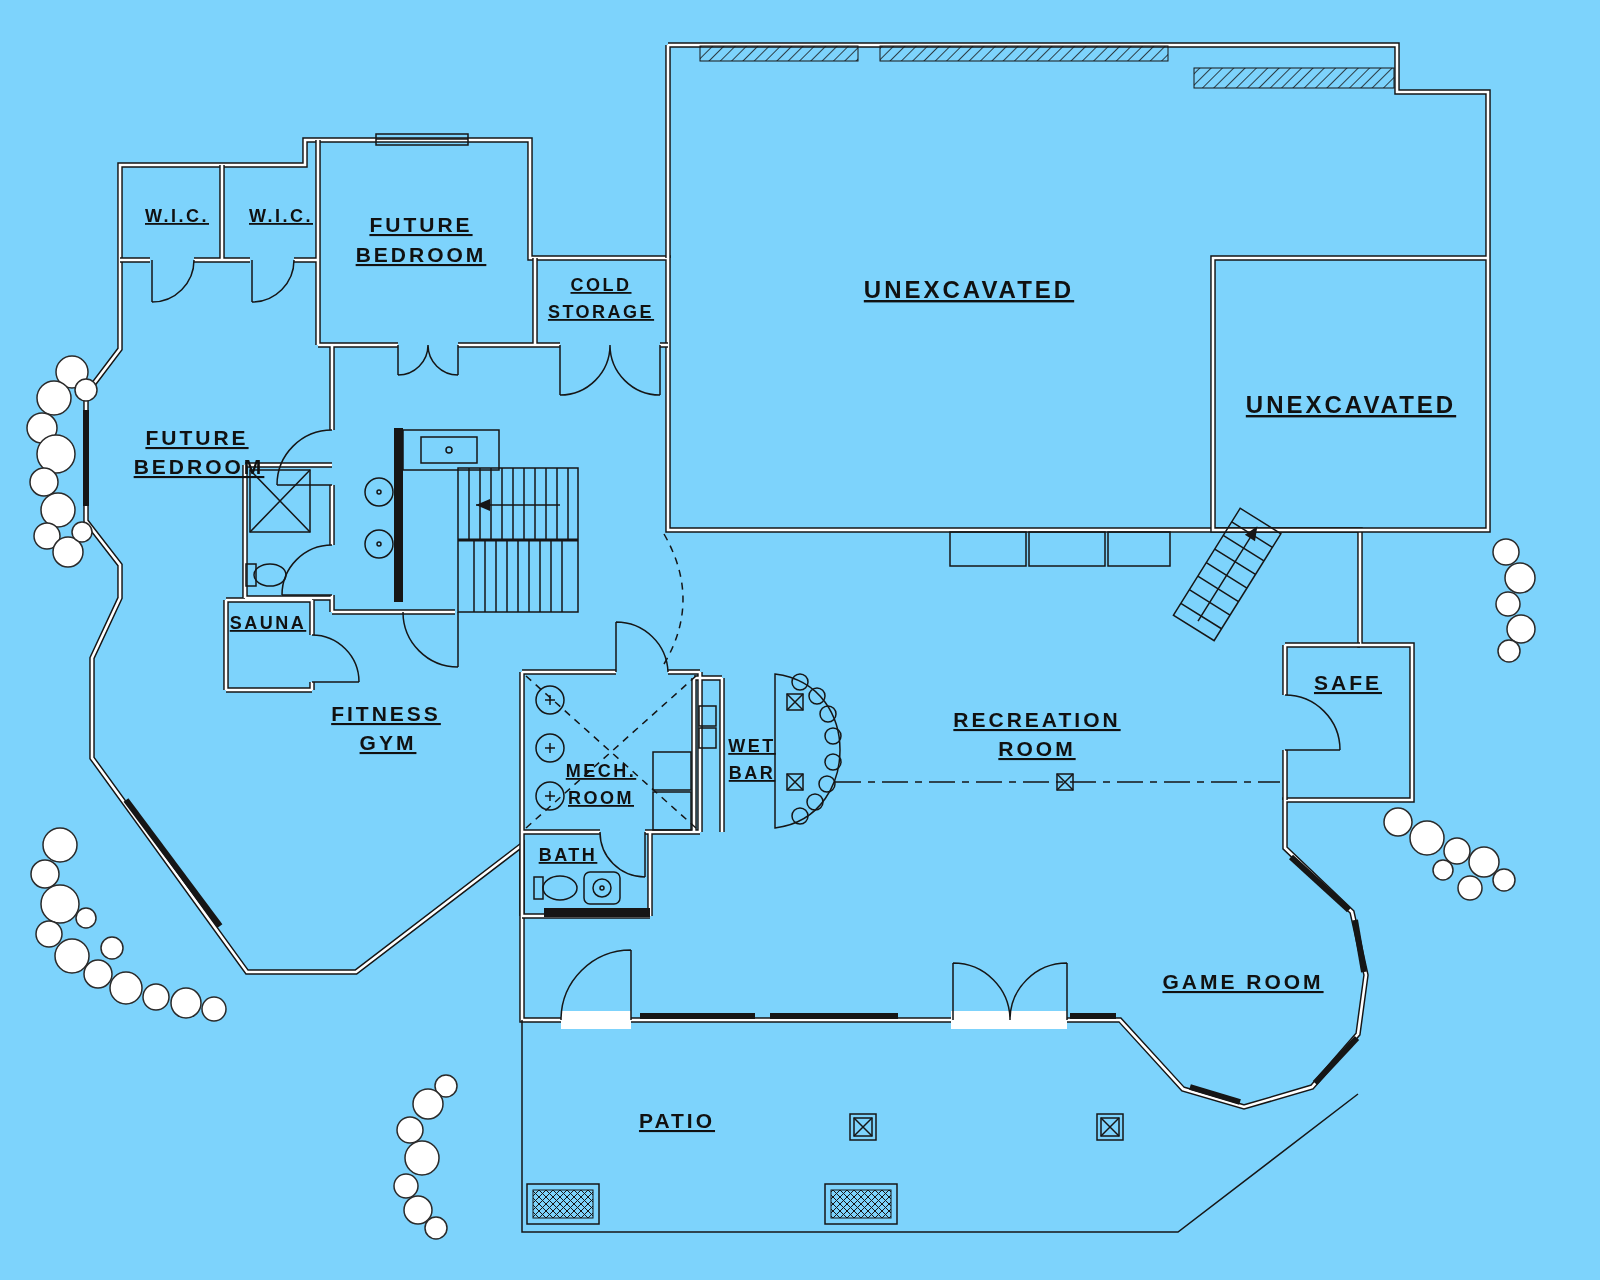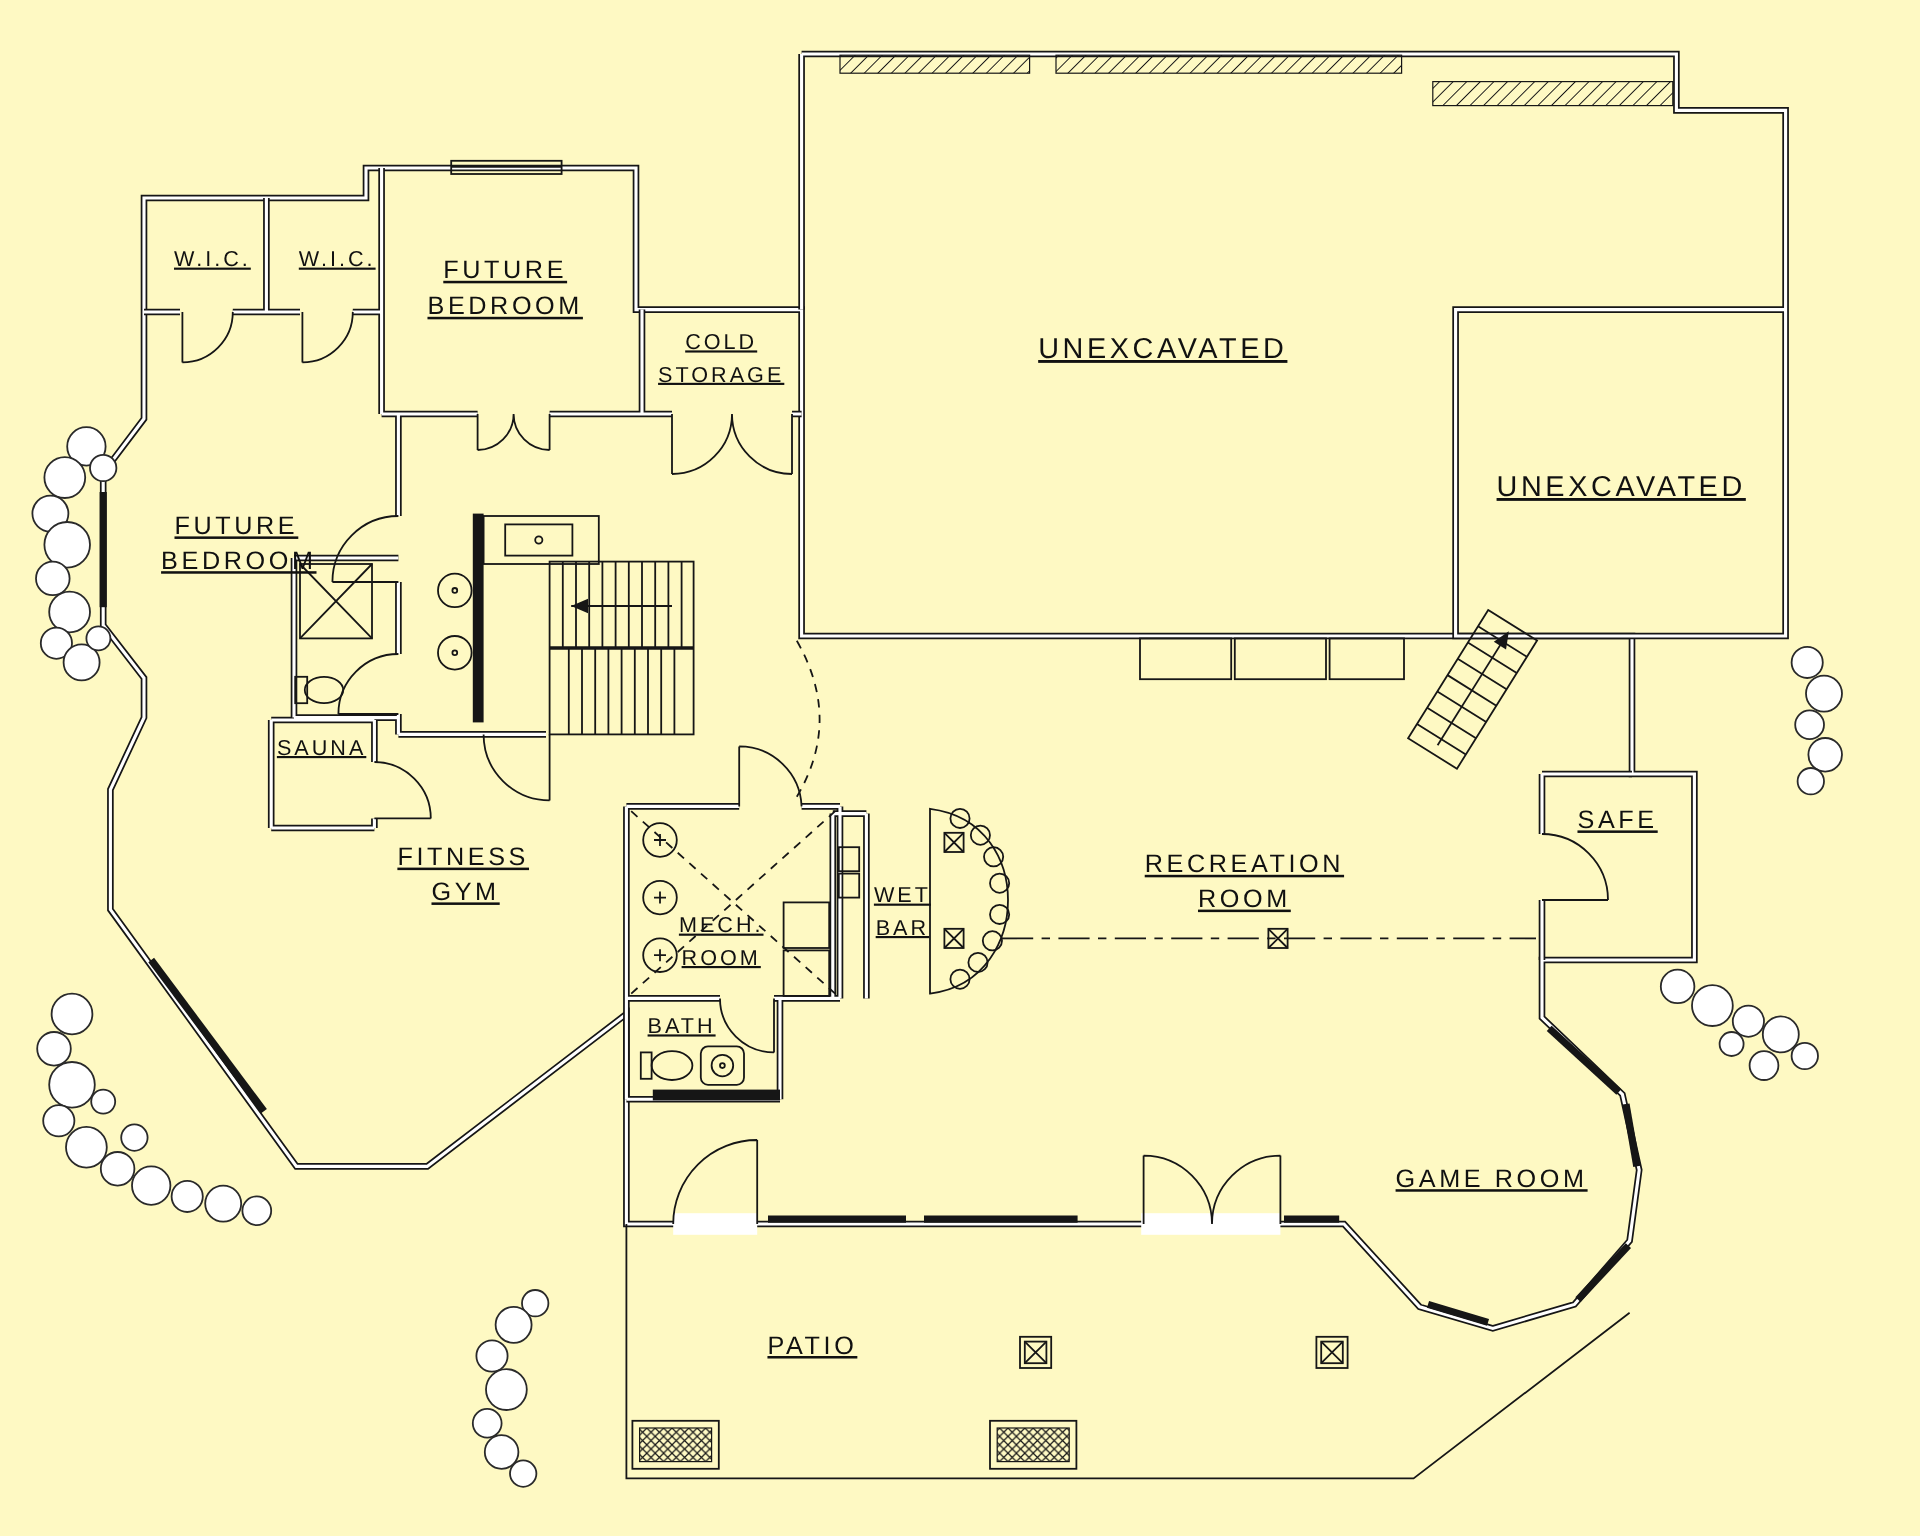--- a/index.html
+++ b/index.html
@@ -1,17 +1,17 @@
 <!DOCTYPE html>
 <html><head>
 <meta charset="utf-8">
 <style>
   html,body{margin:0;padding:0;background:#ffffff;}
-  .page{position:relative;width:1600px;height:1280px;background:#fef9c3;overflow:hidden;
-        font-family:"Liberation Sans",sans-serif;}
+  .page{position:relative;width:1600px;height:1280px;background:#7dd3fc;overflow:hidden;
+        font-family:"Liberation Sans",sans-serif;font-weight:bold;}
   svg{display:block;}
   
   .w-out{fill:none;stroke:#161616;stroke-width:5.5;stroke-linejoin:miter;}
   .w-in {fill:none;stroke:#ffffff;stroke-width:2.6;stroke-linejoin:miter;}
   .thin {fill:none;stroke:#161616;stroke-width:1.5;}
   .thick{fill:none;stroke:#161616;stroke-width:3;}
   .win  {fill:none;stroke:#161616;stroke-width:6;}
   .dash {stroke-dasharray:7 6;}
   .dashdot{fill:none;stroke:#161616;stroke-width:1.5;stroke-dasharray:26 7 7 7;}
   .solid{fill:#161616;stroke:none;}

